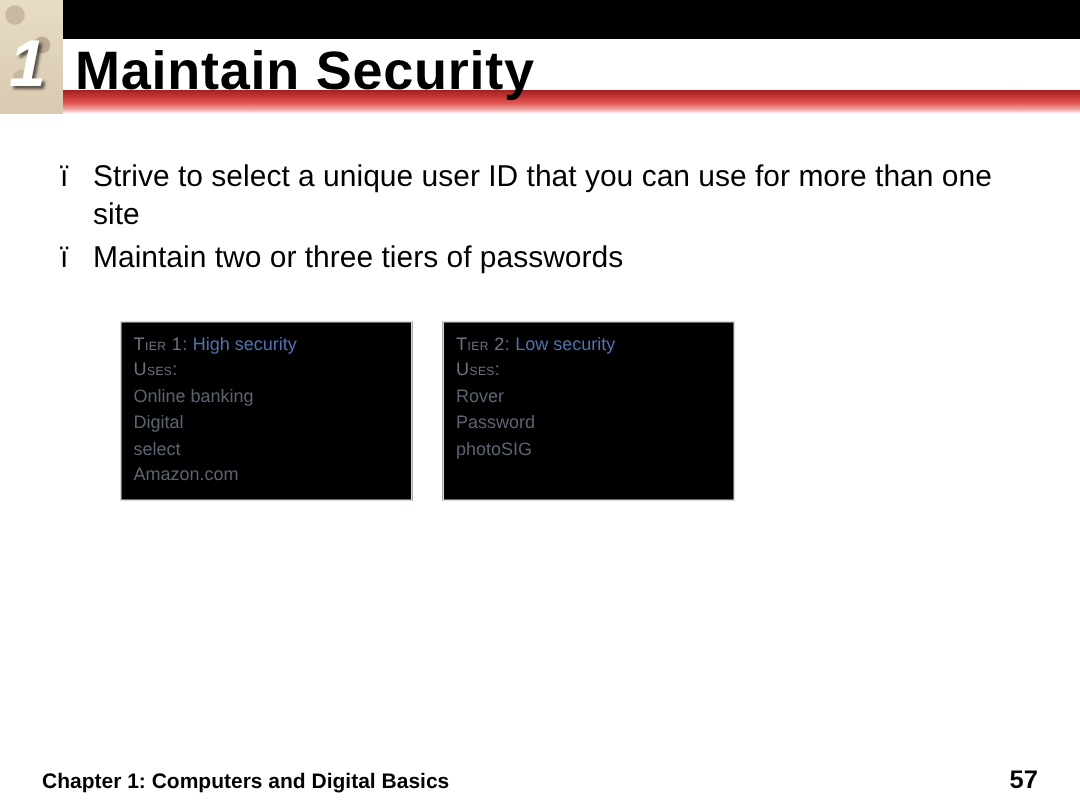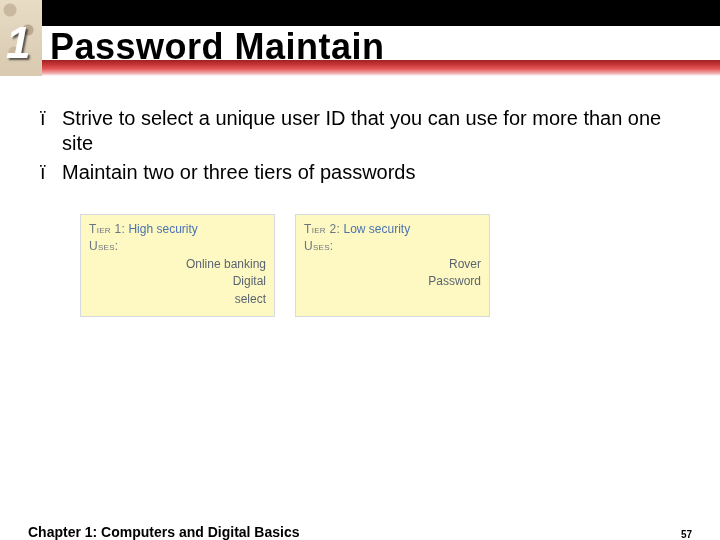--- a/index.html
+++ b/index.html
@@ -83,71 +83,71 @@
   }
   .bullet .txt { flex: 1; }
   .tiers {
     position: absolute;
     left: 80px; top: 214px;
     display: flex;
     gap: 20px;
   }
   .tier-box {
     width: 195px;
-    background: #fef9c3;
+    background: #000000;
     border: 1px solid #d6dade;
     padding: 6px 8px 8px 8px;
     font-family: Verdana, Arial, sans-serif;
     font-size: 12px;
     line-height: 1.45;
     color: #5a6470;
   }
   .tier-box .caps {
     font-variant: small-caps;
     letter-spacing: 0.3px;
     color: #6a7480;
   }
   .tier-box .row1 .caps,
   .tier-box .row2 .caps,
   .tier-box .row3 .caps { color:#6a7480; }
   .tier-box .blue { color: #4a73b0; }
-  .tier-box .uses-list div { color: #5a6470; text-align: right; }
+  .tier-box .uses-list div { color: #5a6470; }
   .footer {
     position: absolute;
     left: 0; bottom: 0;
     width: 720px;
     height: 40px;
     display: flex;
-    align-items: flex-end;
+    align-items: center;
     padding: 0 28px 0 28px;
   }
   .footer-left {
     font-size: 14px;
     font-weight: 700;
     color: #000;
   }
   .footer-right {
     margin-left: auto;
-    font-size: 10px;
+    font-size: 17px;
     font-weight: 700;
     color: #000;
   }
 </style>
 </head>
 <body>
 
 <div class="top-band">
   <div class="band-texture"></div>
   <div class="band-black"></div>
   <div class="band-white-gap"></div>
   <div class="band-red"></div>
   <div class="chapter-num">1</div>
 </div>
 
-<div class="slide-title">Password Maintain</div>
+<div class="slide-title">Maintain Security</div>
 
 <div class="bullets">
   <div class="bullet">
     <div class="marker">ï</div>
     <div class="txt">Strive to select a unique user ID that you can use for more than one site</div>
   </div>
   <div class="bullet">
     <div class="marker">ï</div>
     <div class="txt">Maintain two or three tiers of passwords</div>
   </div>
@@ -160,34 +160,36 @@
       <span class="caps">Tier 1:</span>
       <span class="blue">High security</span>
     </div>
     <div class="row3">
       <span class="caps">Uses:</span>
     </div>
     <div class="uses-list">
       <div>Online banking</div>
       <div>Digital</div>
       <div>select</div>
+      <div>Amazon.com</div>
     </div>
   </div>
 
   <div class="tier-box">
     <div class="row1">
       <span class="caps">Tier 2:</span>
       <span class="blue">Low security</span>
     </div>
     <div class="row3">
       <span class="caps">Uses:</span>
     </div>
     <div class="uses-list">
       <div>Rover</div>
       <div>Password</div>
+      <div>photoSIG</div>
     </div>
   </div>
 
 </div>
 
 <div class="footer">
   <div class="footer-left">Chapter 1: Computers and Digital Basics</div>
   <div class="footer-right">57</div>
 </div>
 

